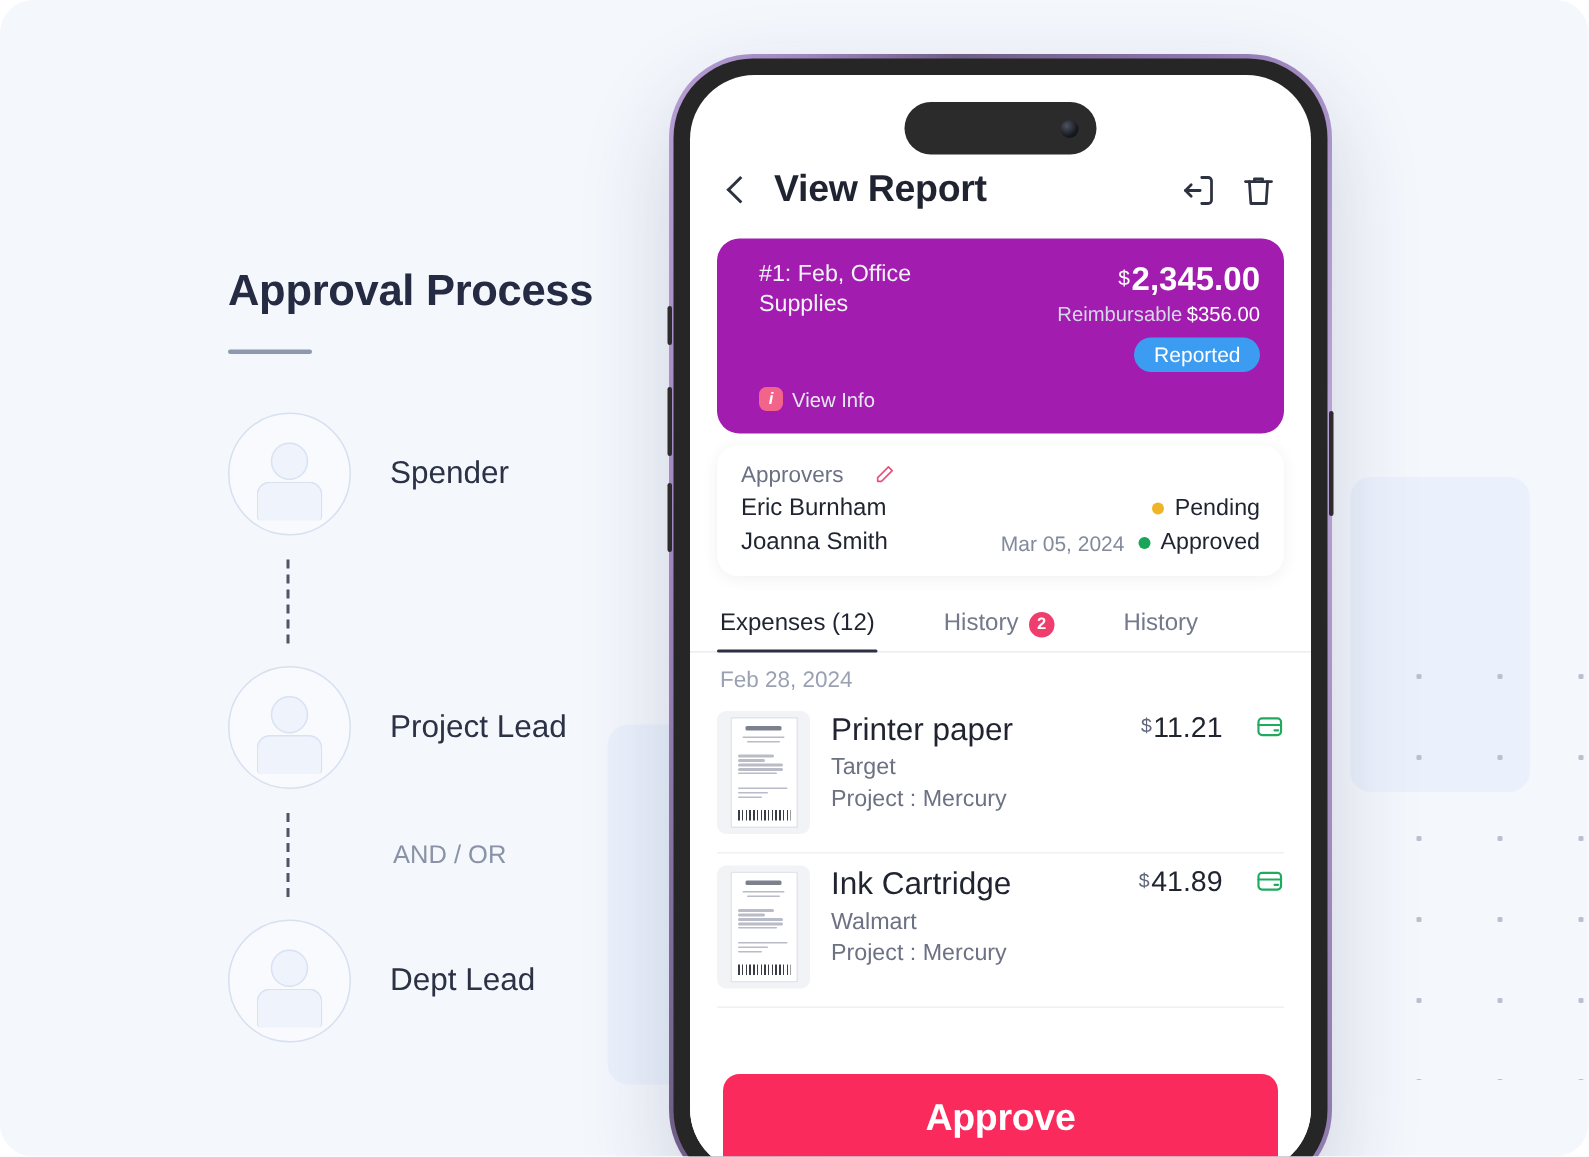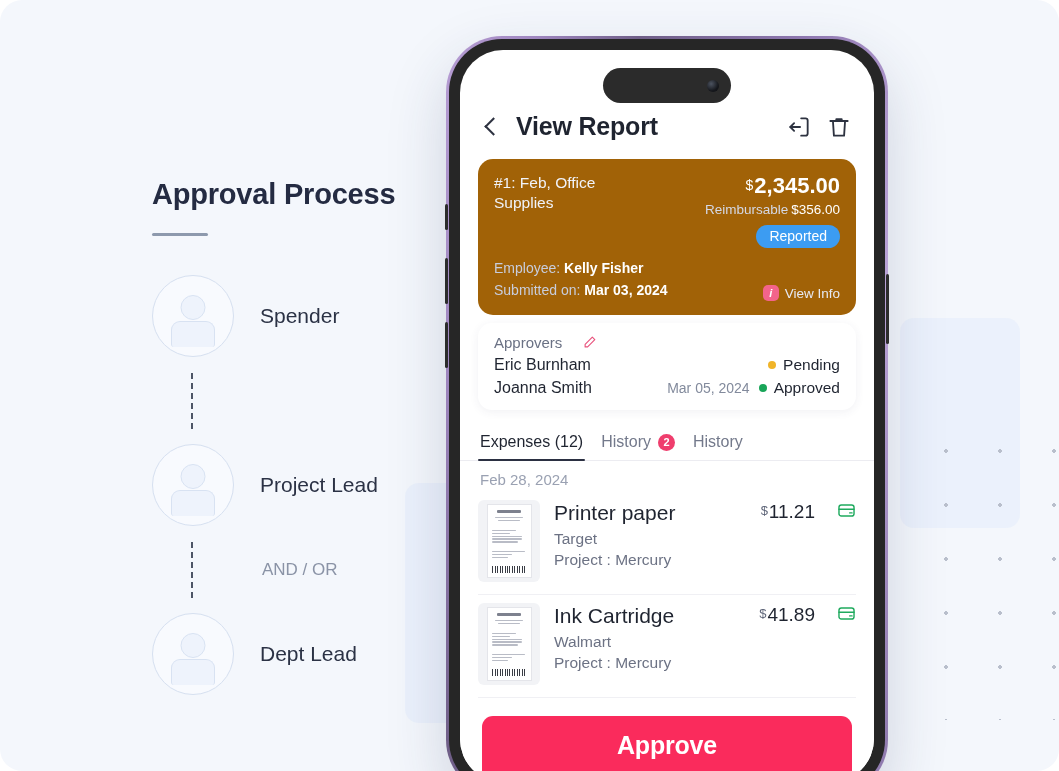--- a/index.html
+++ b/index.html
@@ -184,23 +184,23 @@
   }
   .app-title {
     font-size: 25px; font-weight: 600; color: #1f2430;
     flex: 1 1 auto; letter-spacing: -0.2px;
   }
   .hdr-icon { width: 26px; height: 26px; flex: 0 0 auto; }
 
   
   .summary {
     margin: 6px 18px 0 18px;
-    background: #a16207;
+    background: #a21caf;
     border-radius: 15px;
-    padding: 14px 16px 14px 16px;
+    padding: 14px 16px 14px 28px;
     color: #ffffff;
     position: relative;
     min-height: 130px;
   }
   .sum-top { display: flex; justify-content: space-between; gap: 10px; }
   .sum-name {
     font-size: 15.5px; line-height: 1.3; max-width: 150px; color: #f1f3f9;
   }
   .sum-right { text-align: right; }
   .sum-amount { font-size: 22px; font-weight: 600; white-space: nowrap; }
@@ -250,21 +250,21 @@
   .appr-row .nm { flex: 1 1 auto; }
   .appr-row .dt { font-size: 14px; color: #828a9c; margin-right: 9px; }
   .dot { width: 8px; height: 8px; border-radius: 50%; margin-right: 7px; flex: 0 0 auto; }
   .st { font-size: 15.5px; color: #1f2430; white-space: nowrap; }
 
   
   .tabs {
     display: flex; align-items: center;
     padding: 0 18px;
     margin-top: 14px;
-    gap: 14px;
+    gap: 42px;
     border-bottom: 1px solid #ececf1;
   }
   .tab {
     padding: 9px 2px 9px 2px;
     font-size: 16px;
     color: #73798b;
     display: flex; align-items: center; gap: 7px;
     position: relative;
     white-space: nowrap;
   }
@@ -436,24 +436,20 @@
                   <span class="cur">$</span><span>2,345.00</span>
                 </div>
                 <div class="sum-reimb">
                   <span>Reimbursable</span><span class="amt">$356.00</span>
                 </div>
                 <div class="pill-reported">Reported</div>
               </div>
             </div>
 
             <div class="sum-bottom">
-              <div class="sum-kv">
-                <div><span>Employee:</span> <b>Kelly Fisher</b></div>
-                <div><span>Submitted on:</span> <b>Mar 03, 2024</b></div>
-              </div>
               <div class="view-info">
                 <span class="info-badge">i</span>
                 <span class="lbl">View Info</span>
               </div>
             </div>
           </div>
 
           <div class="approvers">
             <div class="appr-head">
               <span class="lbl">Approvers</span>

